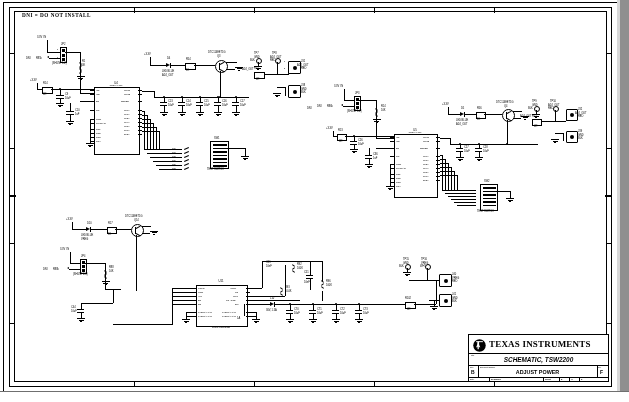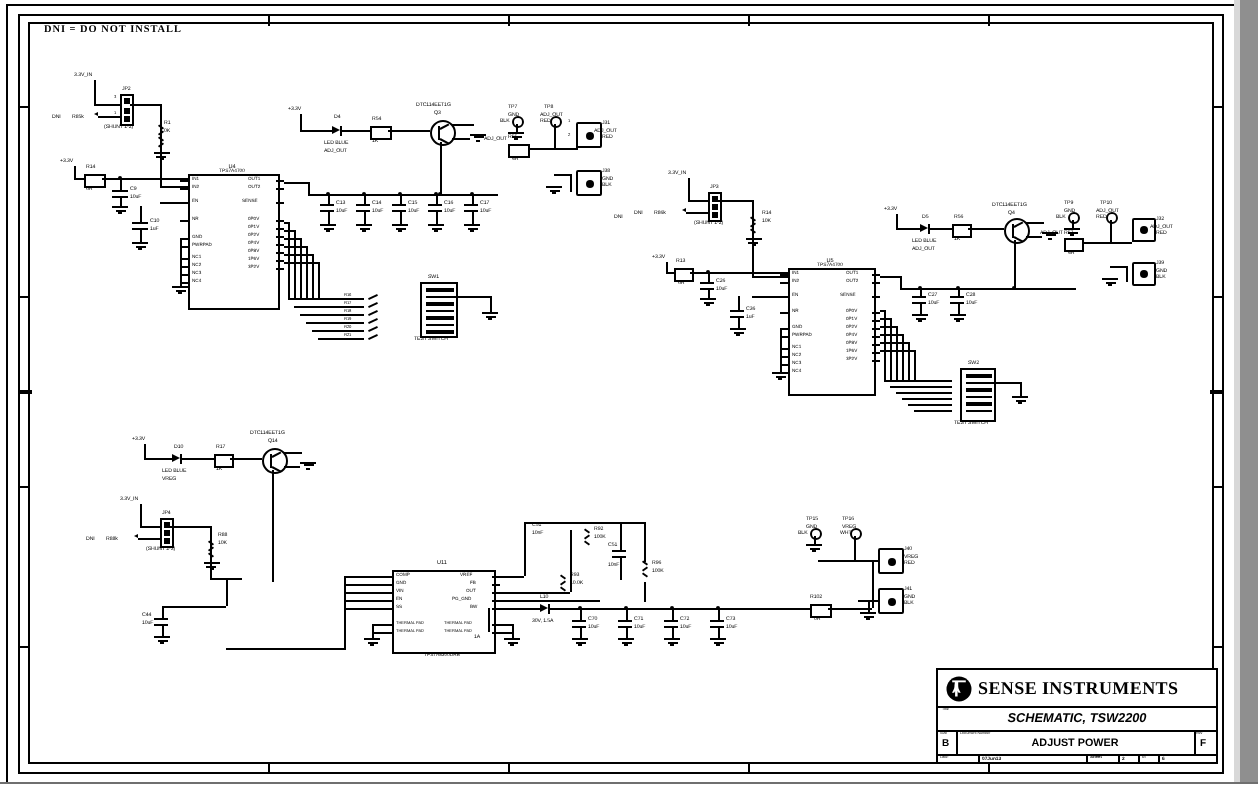--- a/index.html
+++ b/index.html
@@ -994,21 +994,21 @@
 
     <div class="tb" style="left:464px;top:331px;width:139px;height:46px;">
 
       <div class="ti-logo" style="left:4px;top:3px;width:13px;height:13px;">
         <svg width="13" height="13" viewBox="0 0 26 26" xmlns="http://www.w3.org/2000/svg">
           <circle cx="13" cy="13" r="12.5" fill="#000"></circle>
           <path d="M9 5 h3.2 v4.2 c0 2.4 .4 3.6 1.3 5.2 l1.2 2.3 h-2.2 l-.9-1.8 v5.6 h-2.5 v-5.6 l-.9 1.8 h-2.2 l1.2-2.3 c.9-1.6 1.3-2.8 1.3-5.2 z" fill="#fff"></path>
           <rect x="6.2" y="4.4" width="13.6" height="1.9" fill="#fff"></rect>
         </svg>
       </div>
-      <div class="ti-name" style="left:20px;top:4px;font-size:9px;letter-spacing:.2px;">SENSE INSTRUMENTS</div>
+      <div class="ti-name" style="left:20px;top:4px;font-size:9px;letter-spacing:.2px;">TEXAS INSTRUMENTS</div>
 
       <div class="sep" style="left:0;top:18px;width:139px;height:1px;"></div>
 
       <div class="tb-mini" style="left:2px;top:19px;font-size:1.8px;">Title</div>
       <div class="tb-title" style="left:0;top:21px;width:139px;font-size:6.4px;">SCHEMATIC, TSW2200</div>
 
       <div class="sep" style="left:0;top:30px;width:139px;height:1px;"></div>
 
       <div class="sep" style="left:9px;top:30px;width:1px;height:12px;"></div>
       <div class="sep" style="left:128px;top:30px;width:1px;height:12px;"></div>

